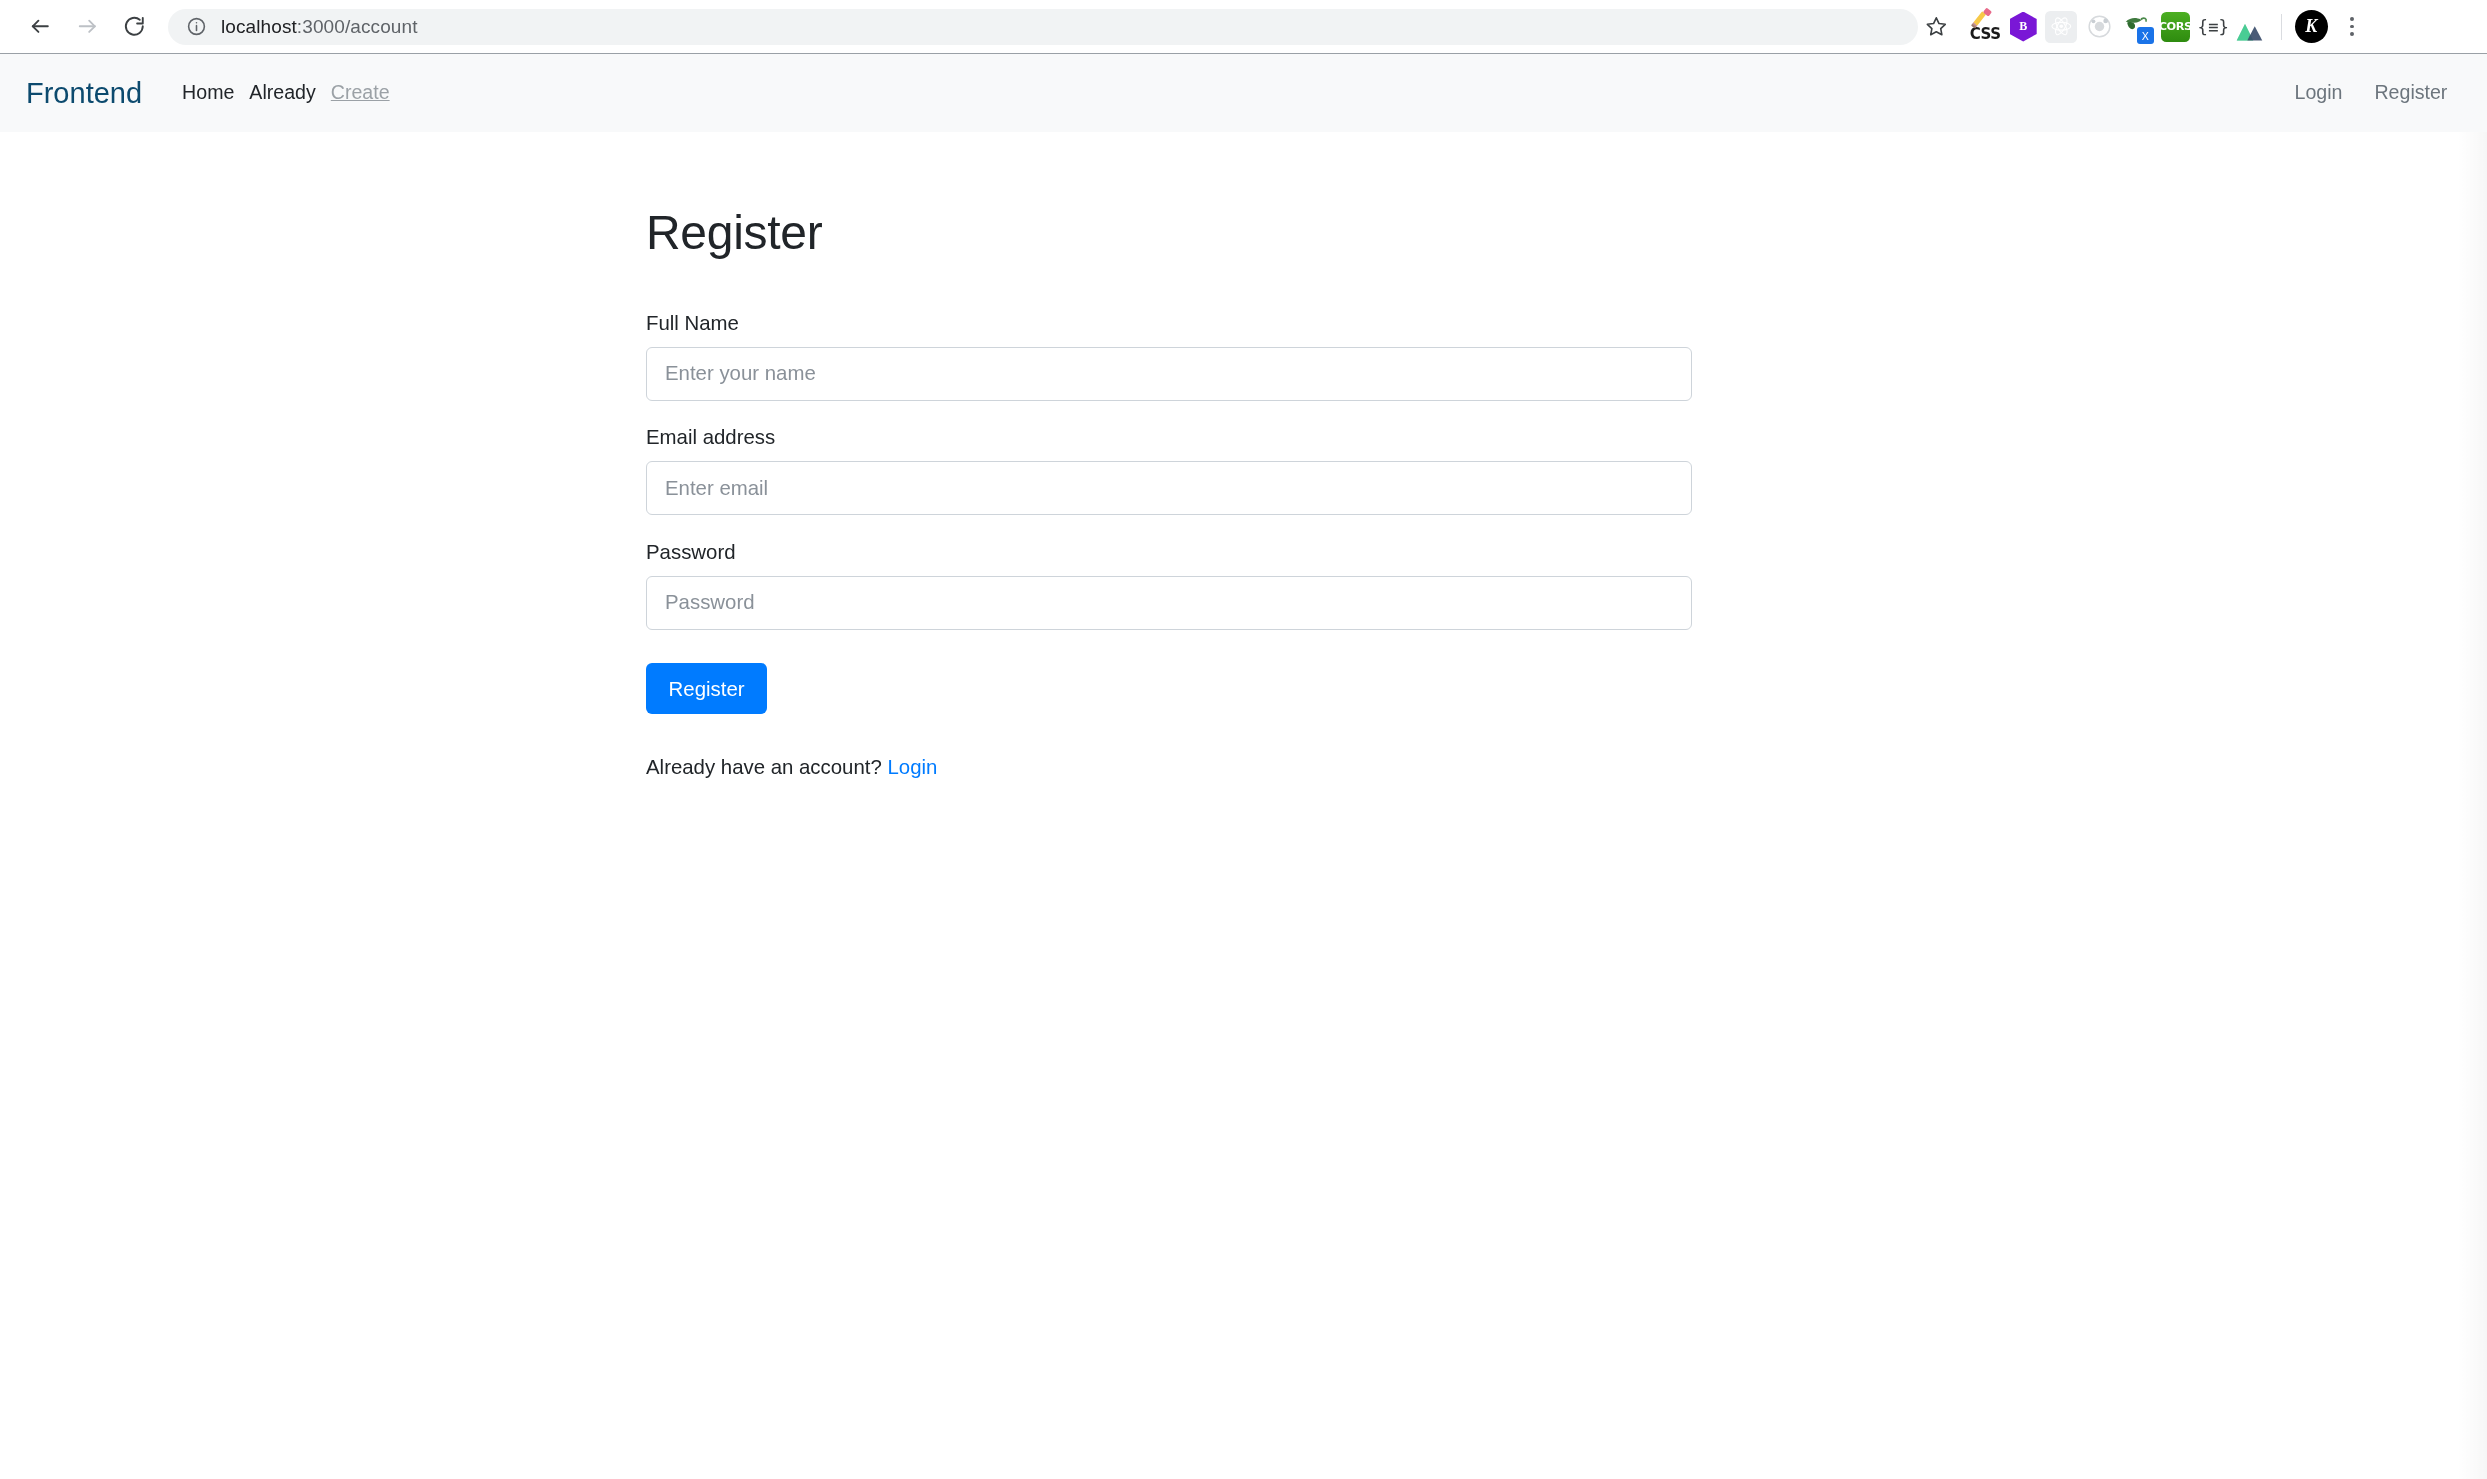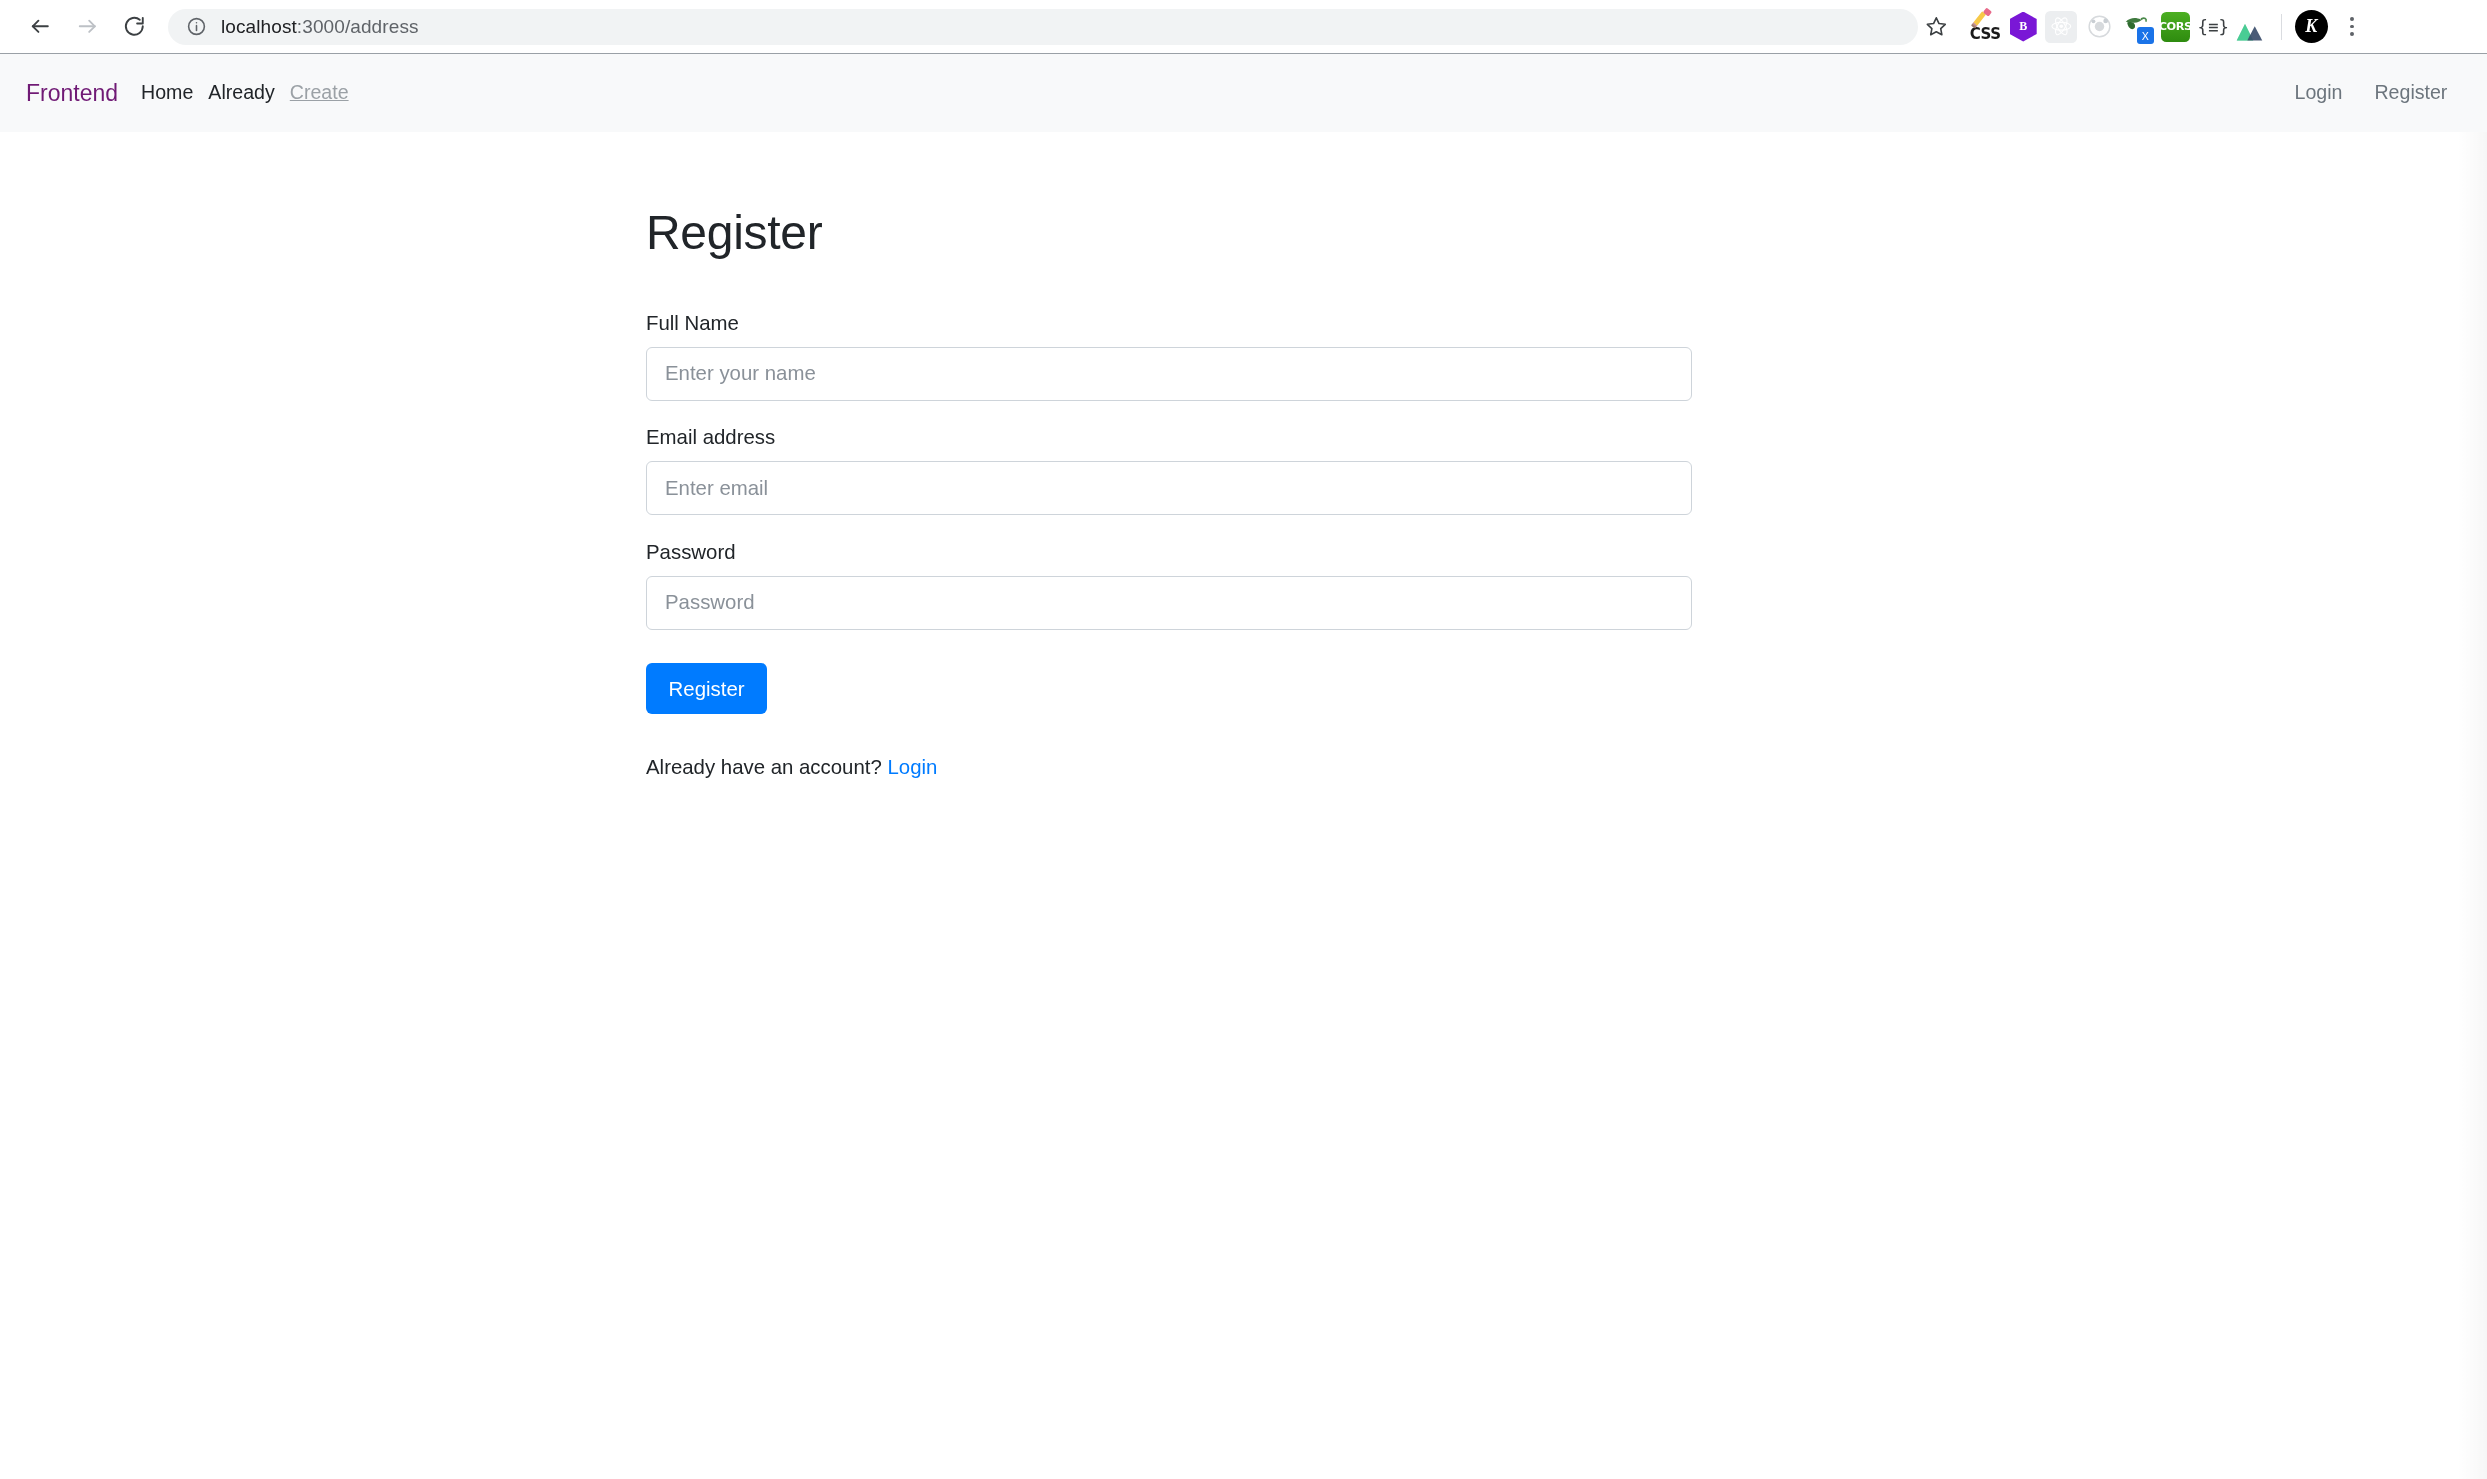--- a/index.html
+++ b/index.html
@@ -229,23 +229,23 @@
     width: 2487px;
     height: 79px;
     background: #f8f9fa;
     border-top: 1.5px solid #9aa0a6;
     display: flex;
     align-items: center;
     padding: 0 26px;
   }
 
   .brand {
-    font-size: 23px;
-    color: #701a75;
-    margin-right: 23px;
+    font-size: 29px;
+    color: #0c4a6e;
+    margin-right: 40px;
     line-height: 1;
     white-space: nowrap;
   }
 
   .nav-links {
     display: flex;
     align-items: center;
     gap: 15px;
   }
 
@@ -384,21 +384,21 @@
   </div>
 
   <div class="omnibox">
     <span class="site-info-icon">
       <svg width="21" height="21" viewBox="0 0 24 24" fill="none" stroke="#5f6368" stroke-width="1.8">
         <circle cx="12" cy="12" r="9"></circle>
         <line x1="12" y1="11" x2="12" y2="16.5" stroke-linecap="round"></line>
         <circle cx="12" cy="7.8" r="0.9" fill="#5f6368" stroke="none"></circle>
       </svg>
     </span>
-    <span class="omnibox-url"><span class="host">localhost</span><span class="rest">:3000/address</span></span>
+    <span class="omnibox-url"><span class="host">localhost</span><span class="rest">:3000/account</span></span>
   </div>
 
   <div class="star-btn">
     <svg width="22.6" height="22.6" viewBox="0 0 24 24" fill="none" stroke="#3c4043" stroke-width="1.7" stroke-linejoin="round">
       <polygon points="12 3 14.9 9.1 21.5 9.9 16.7 14.5 17.9 21 12 17.8 6.1 21 7.3 14.5 2.5 9.9 9.1 9.1"></polygon>
     </svg>
   </div>
 
   <div class="ext-bar">
 

